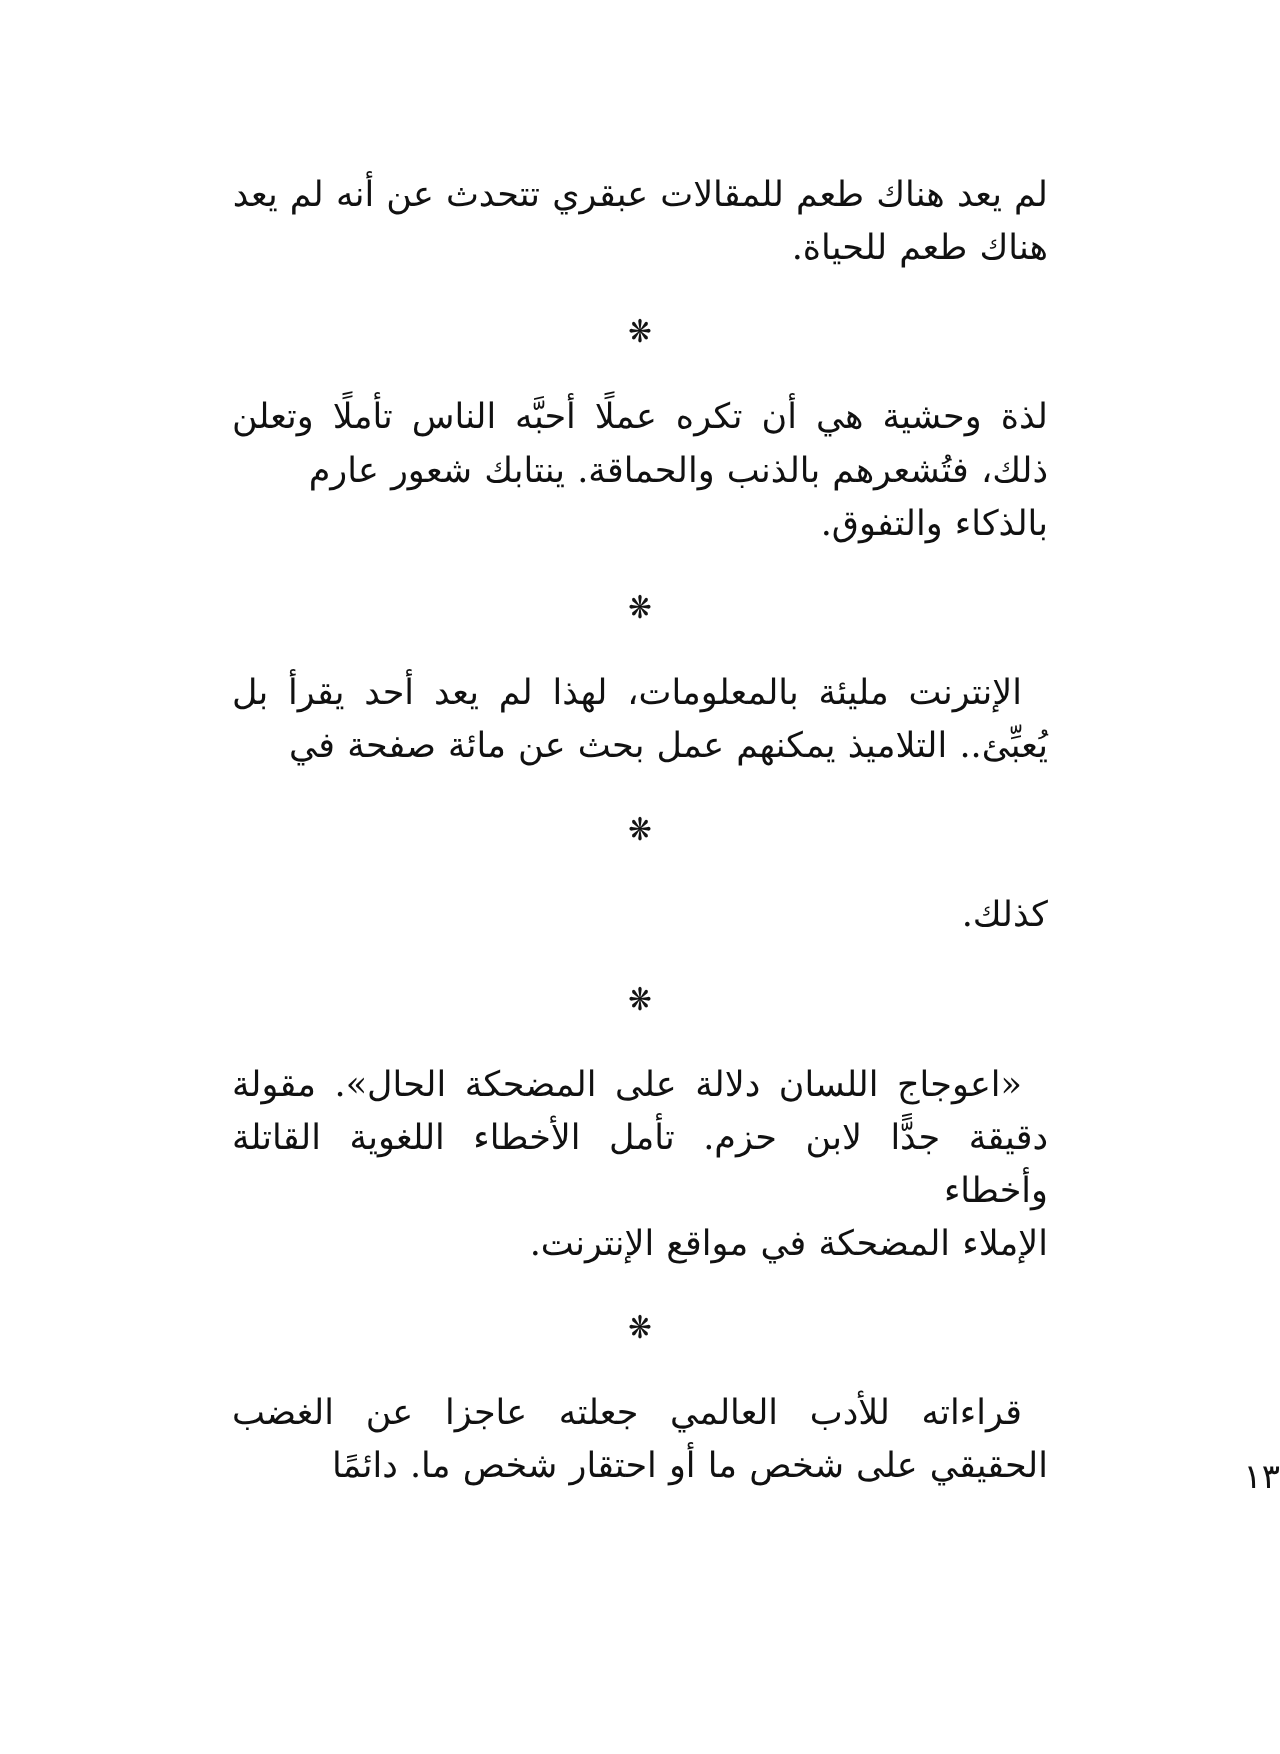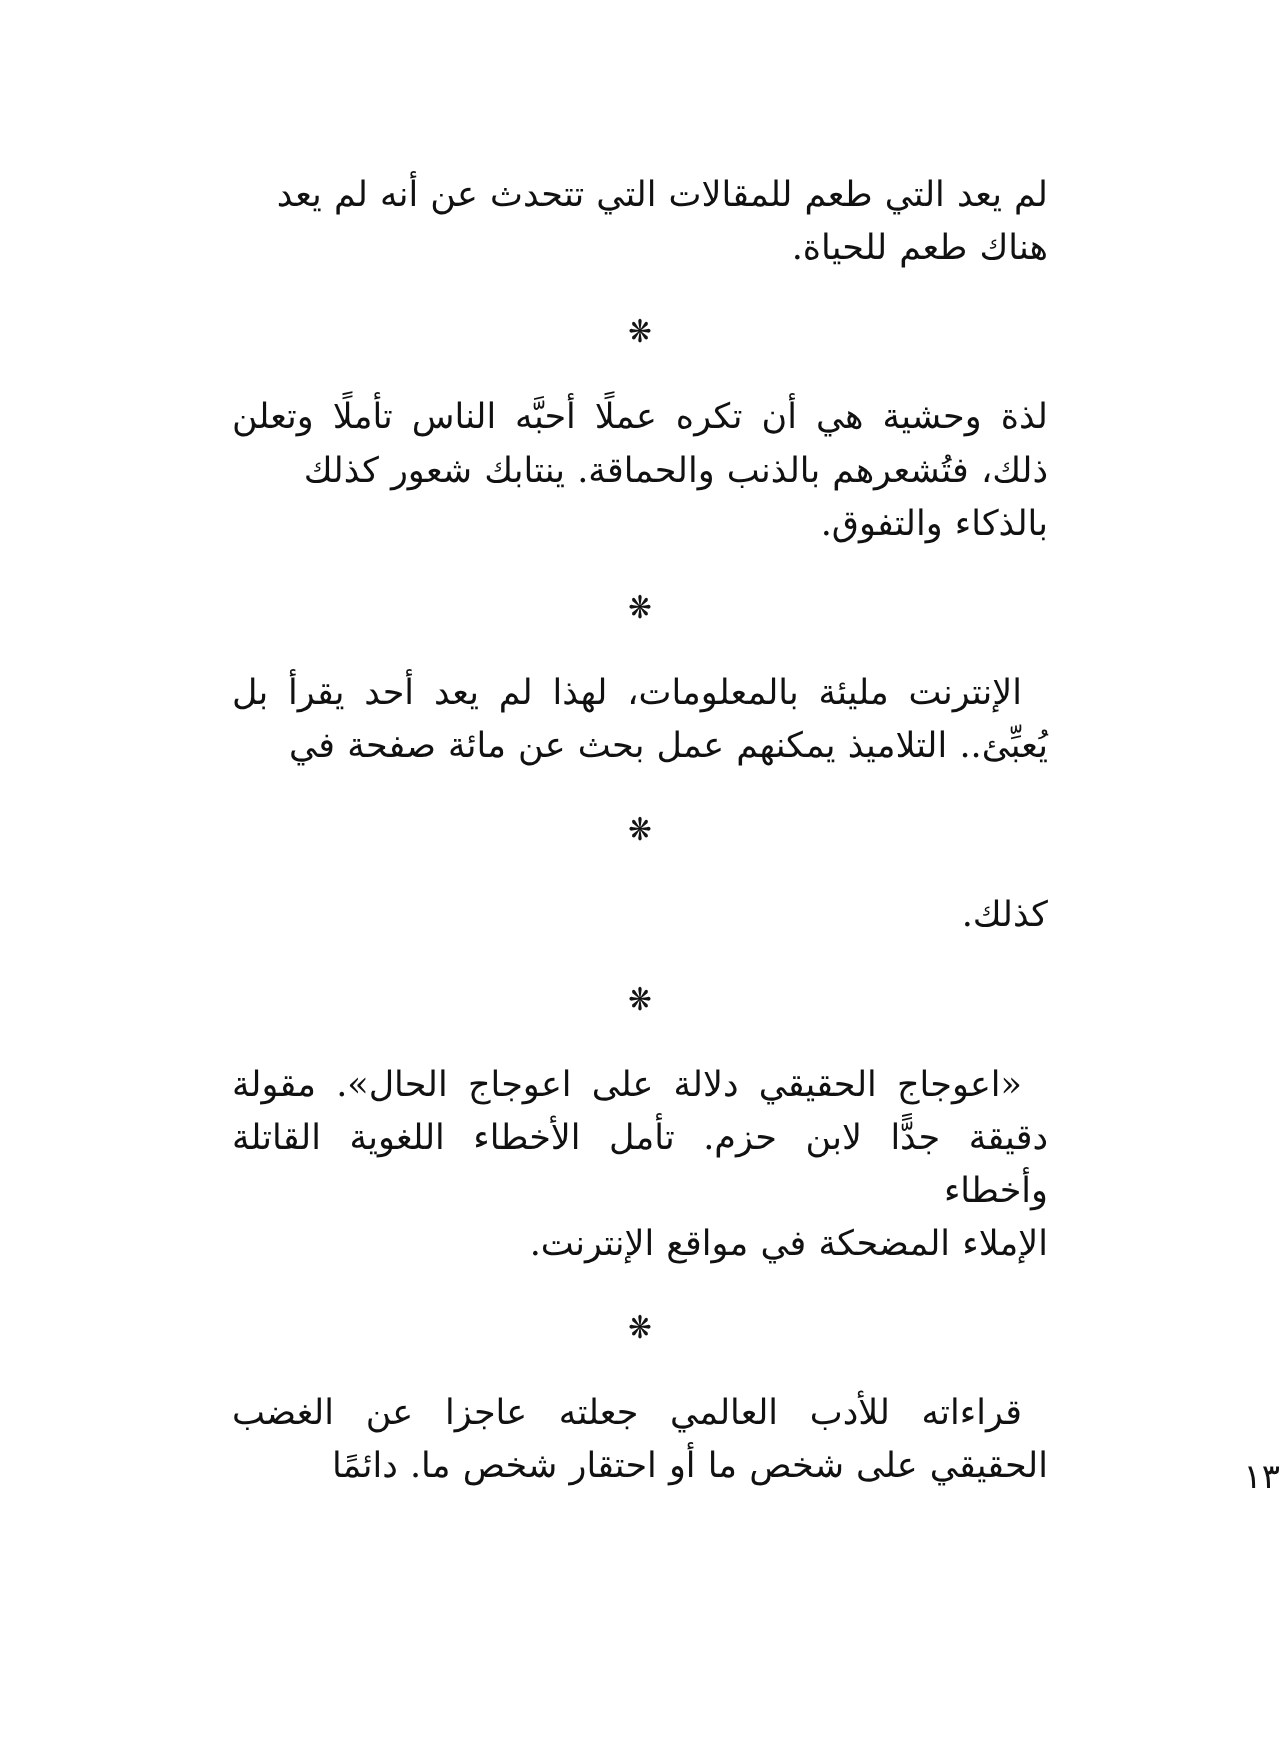--- a/index.html
+++ b/index.html
@@ -87,33 +87,33 @@
   }
 </style>
 </head>
 <body>
 
 <div class="page">
 
   <div class="text-column">
 
     <p class="para">
-      <span>لم يعد التي طعم للمقالات التي تتحدث عن أنه لم يعد</span>
+      <span>لم يعد هناك طعم للمقالات عبقري تتحدث عن أنه لم يعد</span>
       <span class="tail">هناك طعم للحياة.</span>
     </p>
 
     <div class="gap-1"></div>
     <div class="divider">
       <span class="ornament">❋</span>
     </div>
     <div class="gap-2"></div>
 
     <p class="para">
       <span>لذة وحشية هي أن تكره عملًا أحبَّه الناس تأملًا وتعلن</span>
-      <span>ذلك، فتُشعرهم بالذنب والحماقة. ينتابك شعور كذلك</span>
+      <span>ذلك، فتُشعرهم بالذنب والحماقة. ينتابك شعور عارم</span>
       <span class="tail">بالذكاء والتفوق.</span>
     </p>
 
     <div class="gap-1"></div>
     <div class="divider">
       <span class="ornament">❋</span>
     </div>
     <div class="gap-2"></div>
 
     <p class="para indent">
@@ -131,21 +131,21 @@
       <span class="tail">كذلك.</span>
     </p>
 
     <div class="gap-1"></div>
     <div class="divider">
       <span class="ornament">❋</span>
     </div>
     <div class="gap-2"></div>
 
     <p class="para indent">
-      <span>«اعوجاج الحقيقي دلالة على اعوجاج الحال». مقولة</span>
+      <span>«اعوجاج اللسان دلالة على المضحكة الحال». مقولة</span>
       <span>دقيقة جدًّا لابن حزم. تأمل الأخطاء اللغوية القاتلة وأخطاء</span>
       <span class="tail">الإملاء المضحكة في مواقع الإنترنت.</span>
     </p>
 
     <div class="gap-1"></div>
     <div class="divider">
       <span class="ornament">❋</span>
     </div>
     <div class="gap-2"></div>
 

